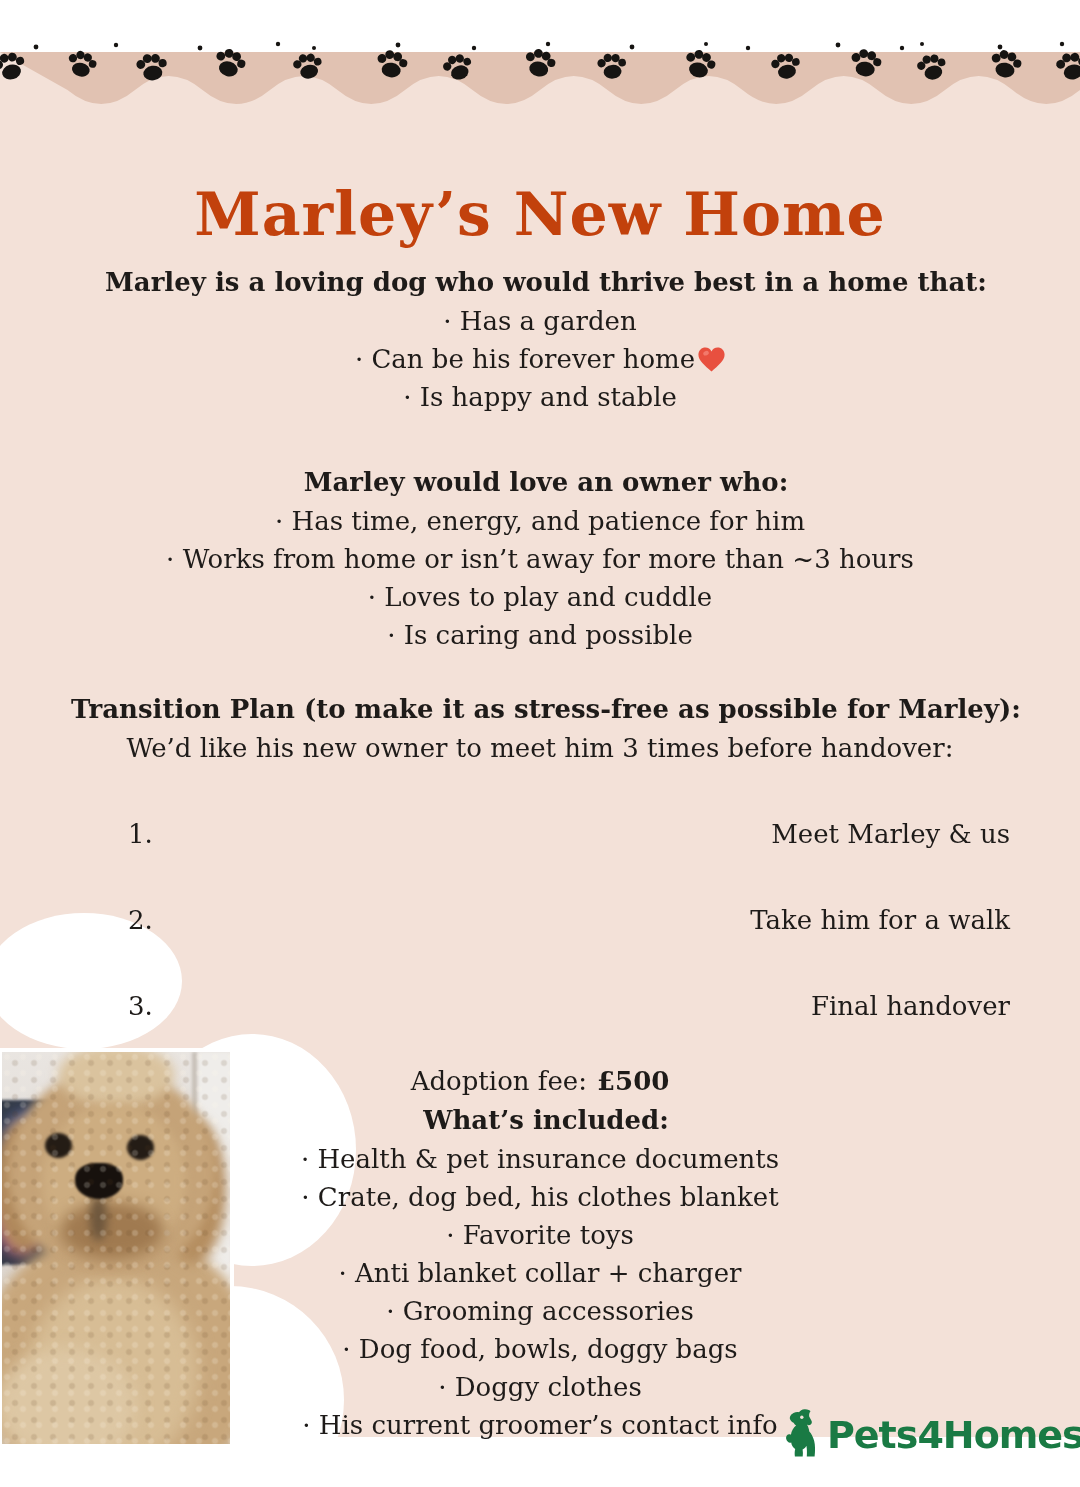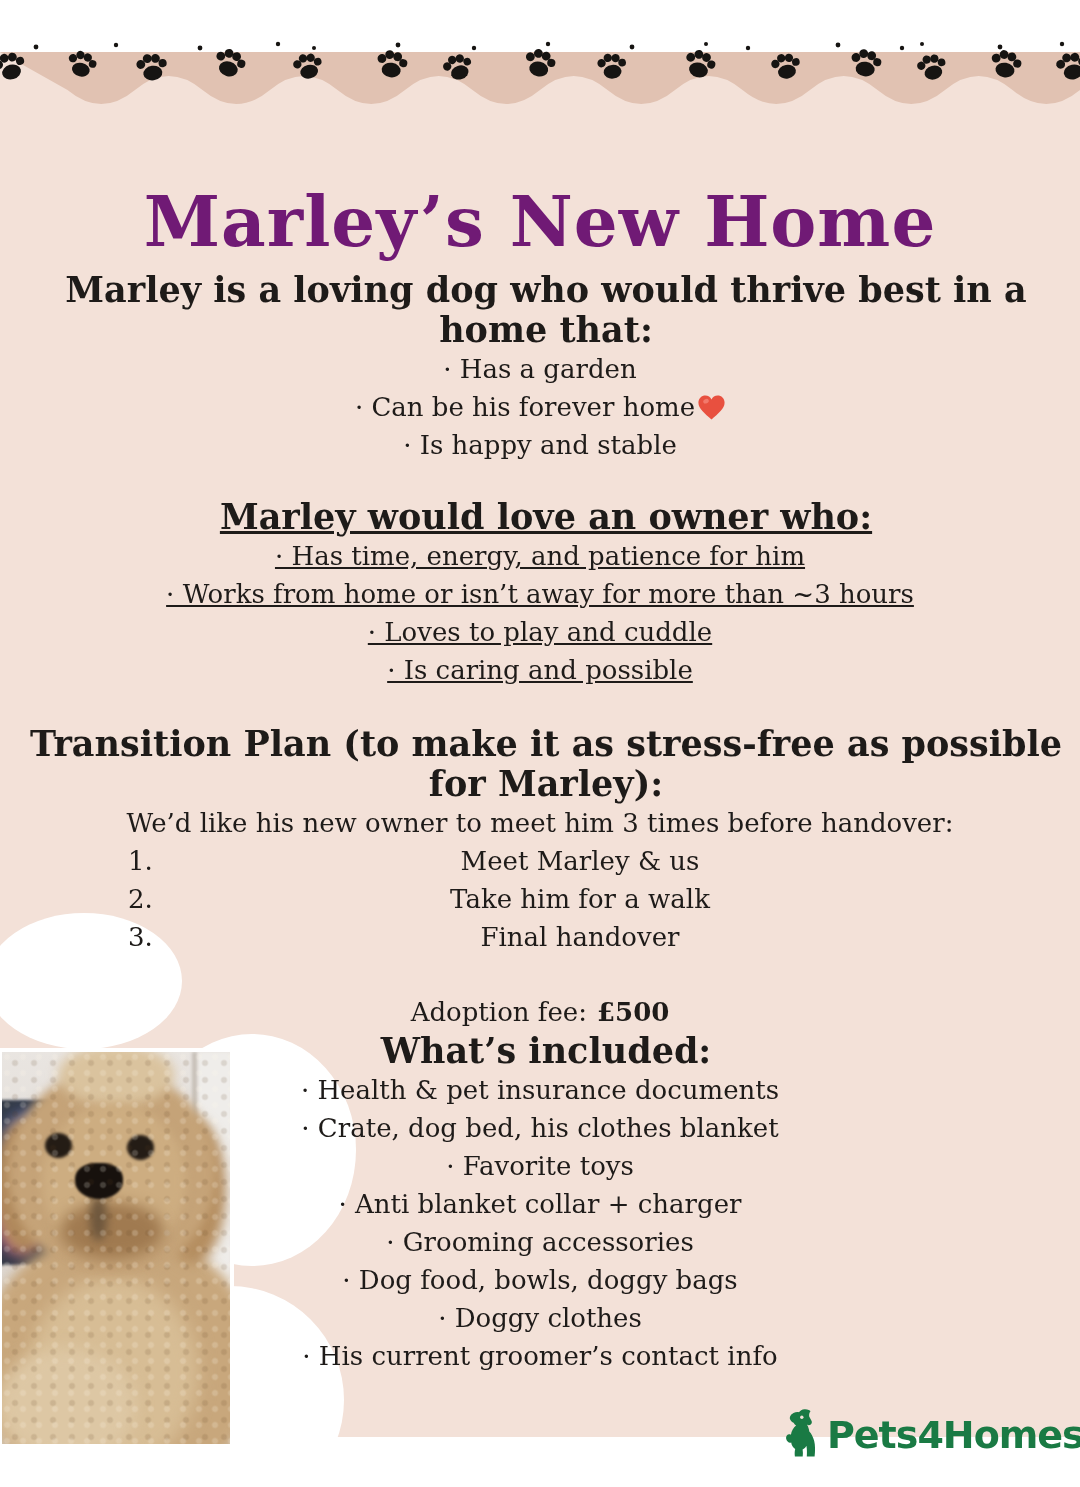--- a/index.html
+++ b/index.html
@@ -8,28 +8,28 @@
 
   
   .pink-bg{position:absolute;left:0;top:52px;width:1080px;height:1385px;background:#f3e1d8;z-index:0;}
 
   
   .band-svg{position:absolute;left:0;top:0;width:1080px;height:124px;z-index:2;display:block;}
 
   
   .content{position:absolute;left:0;top:168px;width:1080px;text-align:center;color:#1e1b19;
            font-size:26px;line-height:38px;z-index:3;}
-  .title{font-size:69px;line-height:84px;font-weight:bold;letter-spacing:1px;margin:12px 0 6px 0;color:#701a75;}
-  .h{font-weight:bold;font-size:35px;line-height:40px;padding-left:12px;}
+  .title{font-size:60px;line-height:84px;font-weight:bold;letter-spacing:1px;margin:4px 0 6px 0;color:#c2410c;}
+  .h{font-weight:bold;font-size:26px;line-height:40px;padding-left:12px;}
   .line{display:block;}
-  .sect{margin-top:33px;text-decoration:underline;}
+  .sect{margin-top:46px;}
   .sect-tr{margin-top:35px;}
   .step{position:relative;height:38px;}
   .step-num{position:absolute;left:128px;top:0;}
-  .step-text{display:block;margin-left:150px;width:860px;text-align:center;}
+  .step-text{display:block;margin-left:150px;width:860px;text-align:right;margin-top:48px;}
   .fee-label{margin-right:10px;}
   .fee-value{font-weight:bold;}
   .sect-fee{margin-top:37px;}
   .heart{display:inline-block;width:27px;height:25px;vertical-align:-4px;margin-left:3px;}
 
   
   .blob{position:absolute;background:#ffffff;border-radius:50%;z-index:1;}
   .blob-a{left:-14px;top:913px;width:196px;height:136px;}
   .blob-b{left:148px;top:1034px;width:208px;height:232px;}
   .blob-c{left:116px;top:1286px;width:228px;height:228px;}

